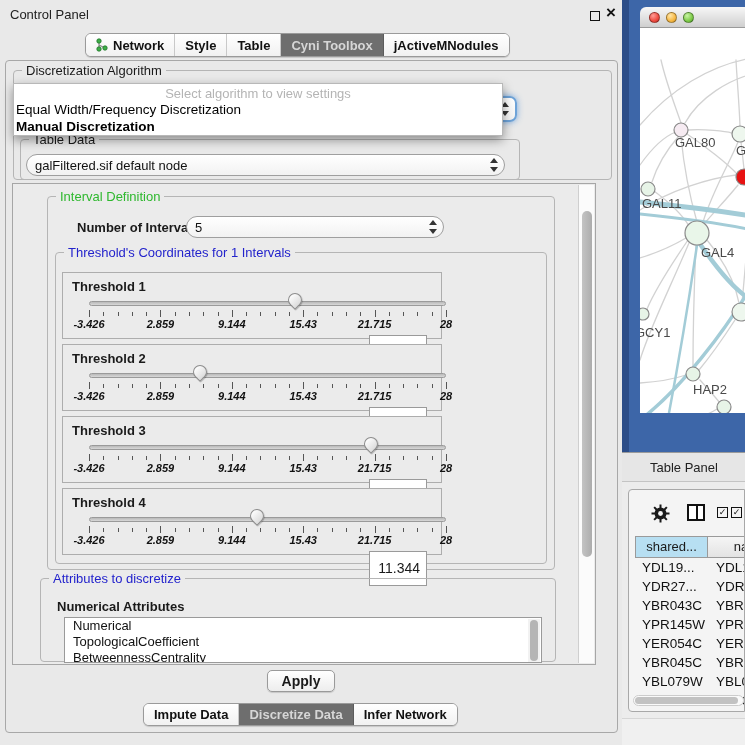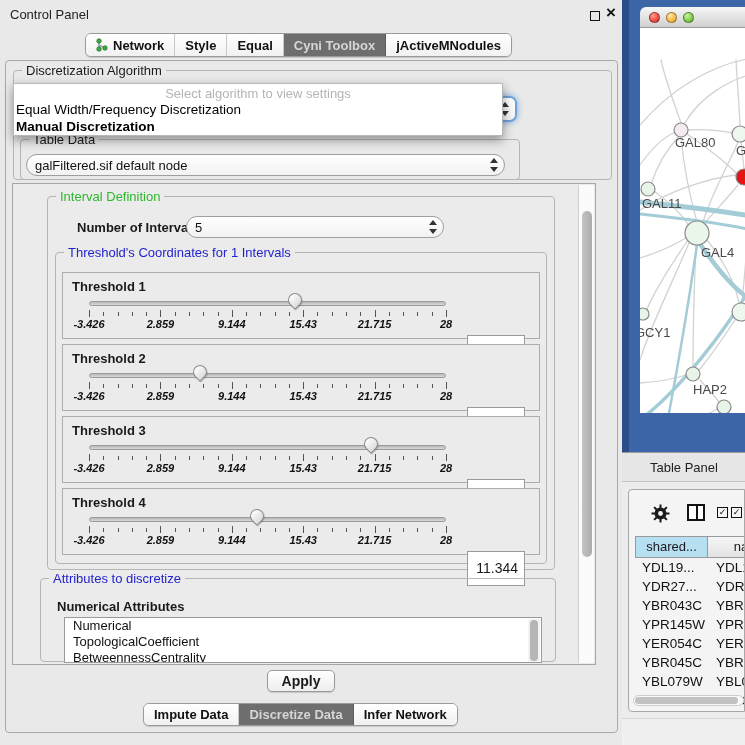--- a/index.html
+++ b/index.html
@@ -55,21 +55,21 @@
   
   #scroll-container { left:12px; top:183px; width:584px; height:482px; border:1px solid #a6a6a6; background:#ebebeb; }
   #cp-vscroll { position:absolute; right:1px; top:1px; width:16px; height:478px; background:#fbfbfb; border-left:1px solid #cfcfcf; }
   #cp-vscroll .vthumb { position:absolute; left:2.5px; top:26px; width:10px; height:346px; background:linear-gradient(90deg,#c3c3c3,#adadad); border-radius:6px; }
 
   #interval-fieldset { left:47px; top:196px; width:508px; height:374px; }
   #num-intervals-label { left:77px; top:220px; font-weight:bold; font-size:13px; }
   #num-intervals-combo { left:186px; top:216px; width:258px; height:22px; }
   #thresholds-fieldset { left:55px; top:252px; width:492px; height:312px; }
 
-  .threshold-block { position:absolute; left:62px; width:478px; height:67px; border:1px solid #adadad; background:#ebebeb; }
+  .threshold-block { position:absolute; left:62px; width:380px; height:67px; border:1px solid #adadad; background:#ebebeb; }
   .th-label { position:absolute; left:9px; top:6px; font-weight:bold; font-size:13px; }
   .track-zone { position:absolute; left:26px; top:0; width:357px; height:100%; }
   .track { position:absolute; left:0; top:28px; width:100%; height:5px; border:1px solid #9a9a9a; border-radius:3px;
            background:linear-gradient(#b9b9b9,#d8d8d8); }
   .thumb { position:absolute; top:20px; width:14px; height:14px; background:linear-gradient(#fdfdfd,#dcdcdc);
            border:1px solid #8c8c8c; border-radius:50% 50% 50% 0; transform:rotate(-45deg); box-shadow:0 1px 1px rgba(0,0,0,.25); }
   .scale { position:absolute; left:0; top:37px; width:100%; height:7px; }
   .tick { position:absolute; top:2px; width:1px; height:4px; background:#555; }
   .tick.major { top:0; height:7px; }
   .scale-labels { position:absolute; left:0; top:45px; width:100%; height:12px;font-style:italic; }
@@ -142,21 +142,21 @@
         <circle cx="3" cy="3" r="2.2" fill="#3fae49" stroke="#1d7527" stroke-width="0.8"></circle>
         <circle cx="3" cy="11" r="2.2" fill="#3fae49" stroke="#1d7527" stroke-width="0.8"></circle>
         <circle cx="9" cy="10" r="2.2" fill="#3fae49" stroke="#1d7527" stroke-width="0.8"></circle>
       </svg>
       <span>Network</span>
     </div>
     <div class="seg">
         <span>Style</span>
       </div>
     <div class="seg">
-        <span>Equal</span>
+        <span>Table</span>
       </div>
     <div class="seg sel">
         <span>Cyni Toolbox</span>
       </div>
     <div class="seg">
         <span>jActiveMNodules</span>
       </div>
   </div>
 
   <div id="outer-panel" class="abs"></div>

